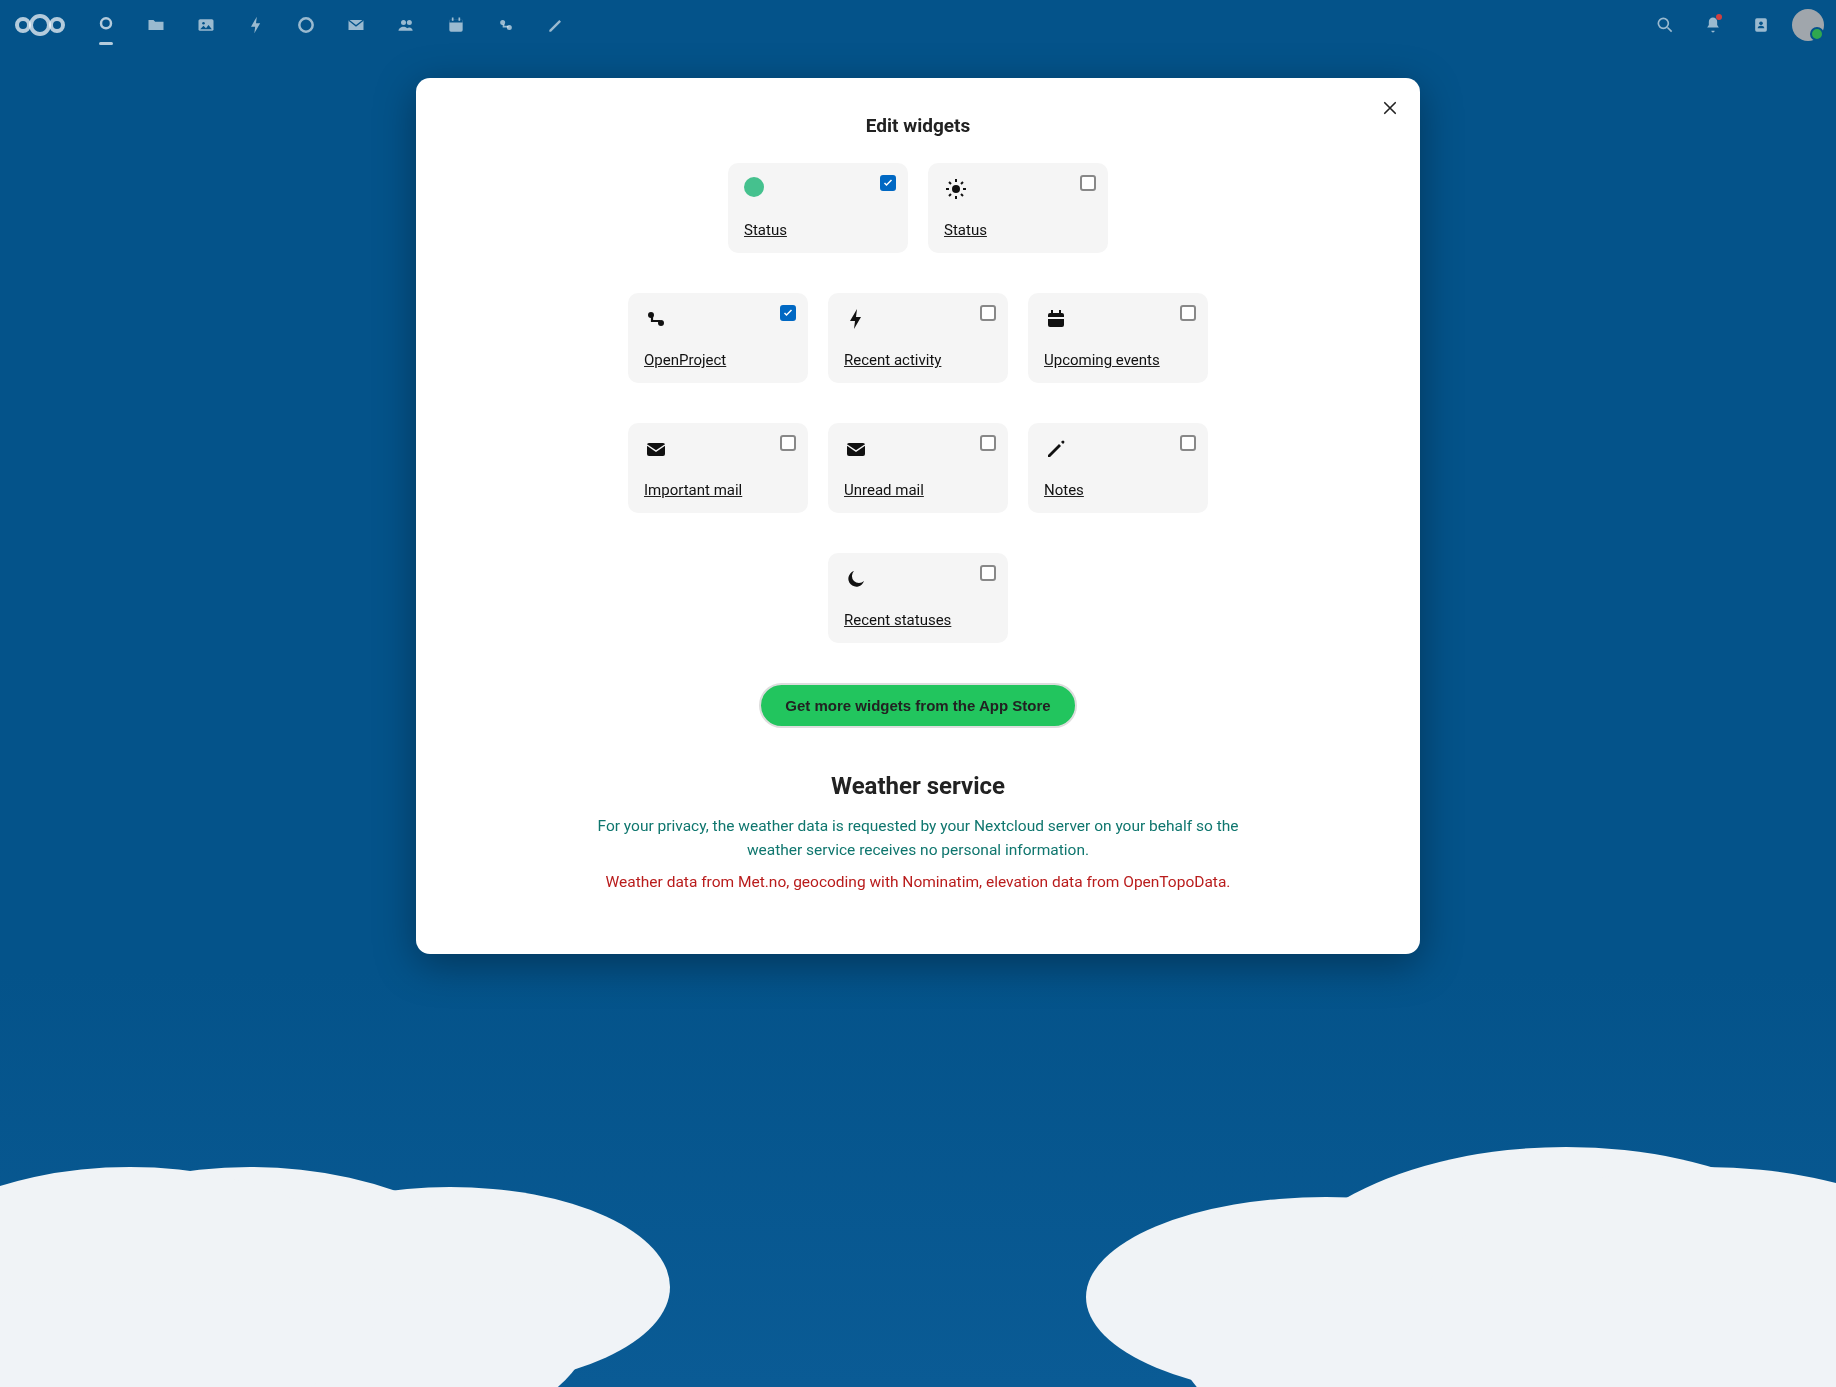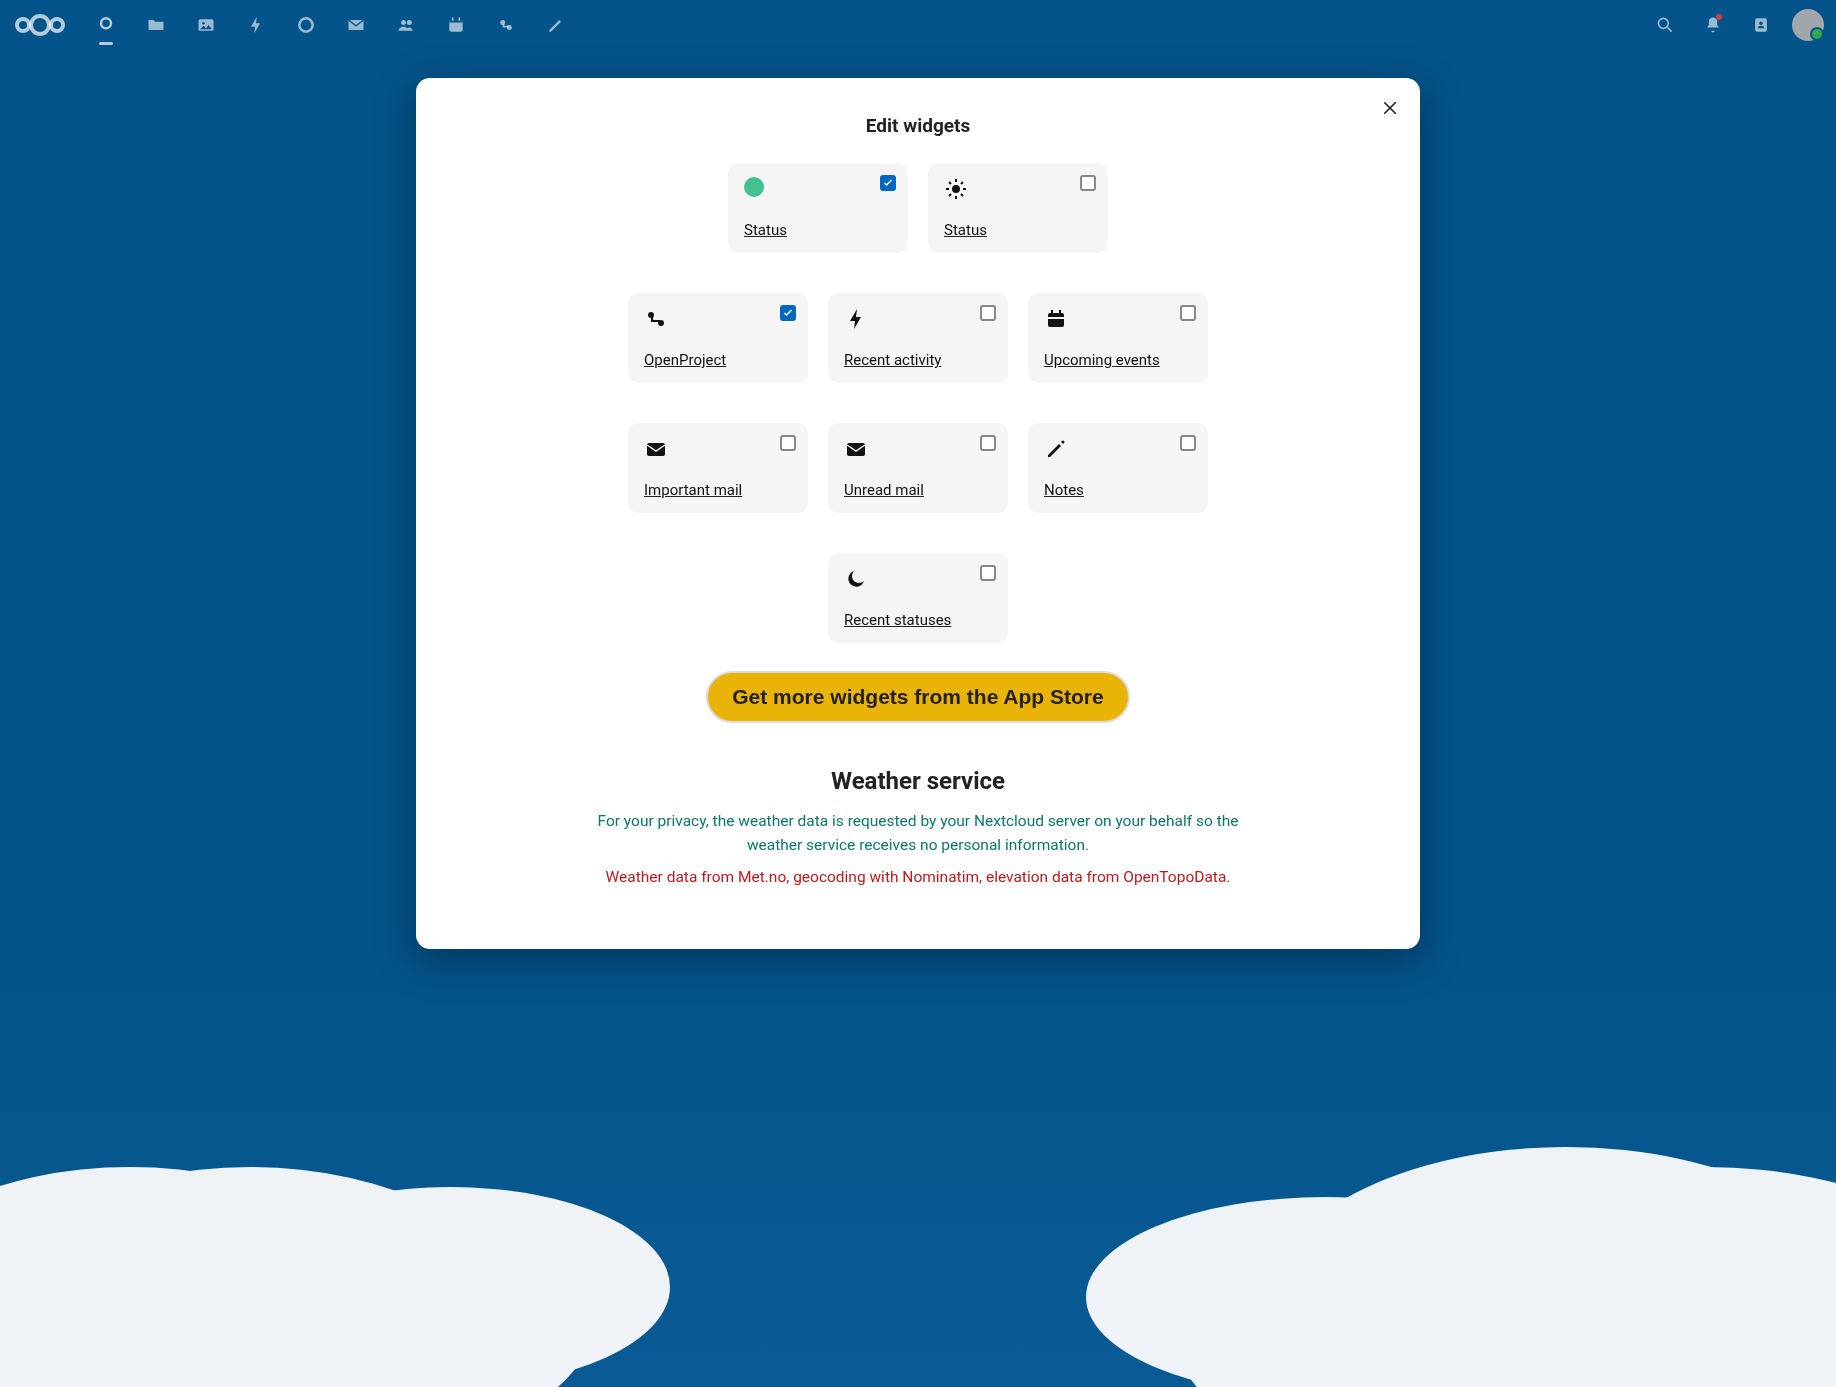--- a/index.html
+++ b/index.html
@@ -131,24 +131,24 @@
     background:#fff;
     display:flex; align-items:center; justify-content:center;
   }
   .widget-card .w-check.checked { background:#0068c3; border-color:#0068c3; }
   .widget-card .w-check.checked svg { width:12px; height:12px; fill:#fff; }
   .status-dot { width:20px; height:20px; background:#45c18e; border-radius:50%; }
 
   .row-break { flex-basis:100%; height:0; }
 
   .more-btn {
-    display:block; margin: 28px auto 30px;
+    display:block; margin: 40px auto 30px;
     padding: 12px 24px;
     border:2px solid #ddd; border-radius:30px;
-    background:#eab308; font-weight:700; font-size:21px;
+    background:#22c55e; font-weight:700; font-size:15px;
     cursor:pointer; color:#222;
   }
 
   .section-title { text-align:center; font-weight:700; font-size:24px; margin: 44px 0 14px; }
   .section-p1 { text-align:center; font-size:15.5px; line-height:1.55; color:#0f766e; max-width: 660px; margin:0 auto; }
   .section-p2 { text-align:center; font-size:15.5px; line-height:1.55; color:#b91c1c; margin-top:8px; }
 </style>
 </head>
 <body>
 

